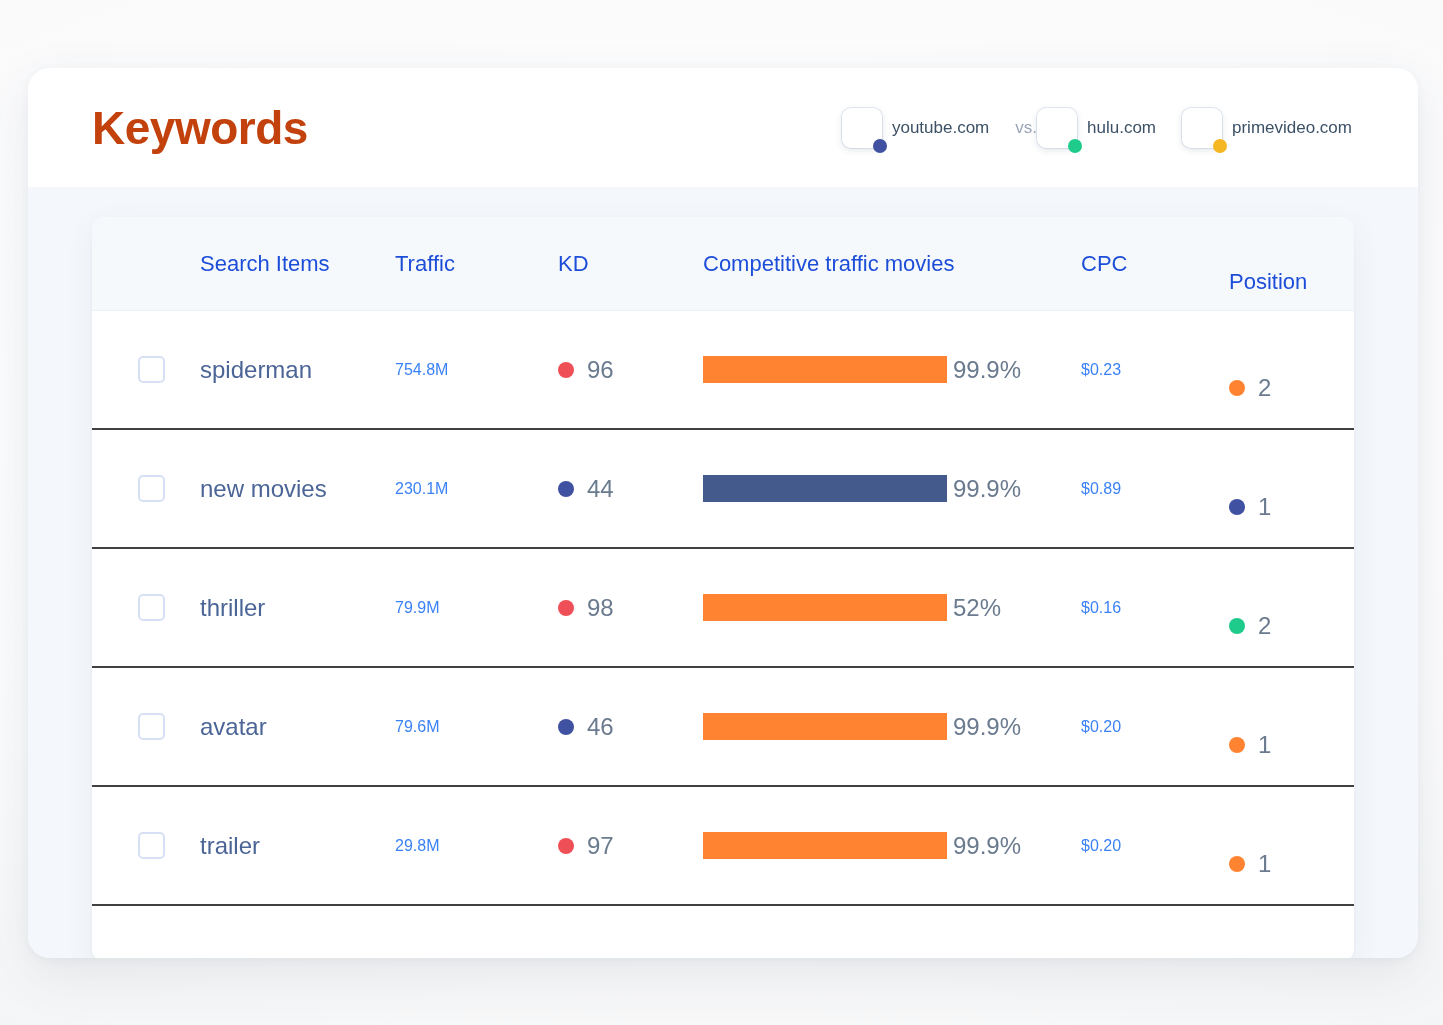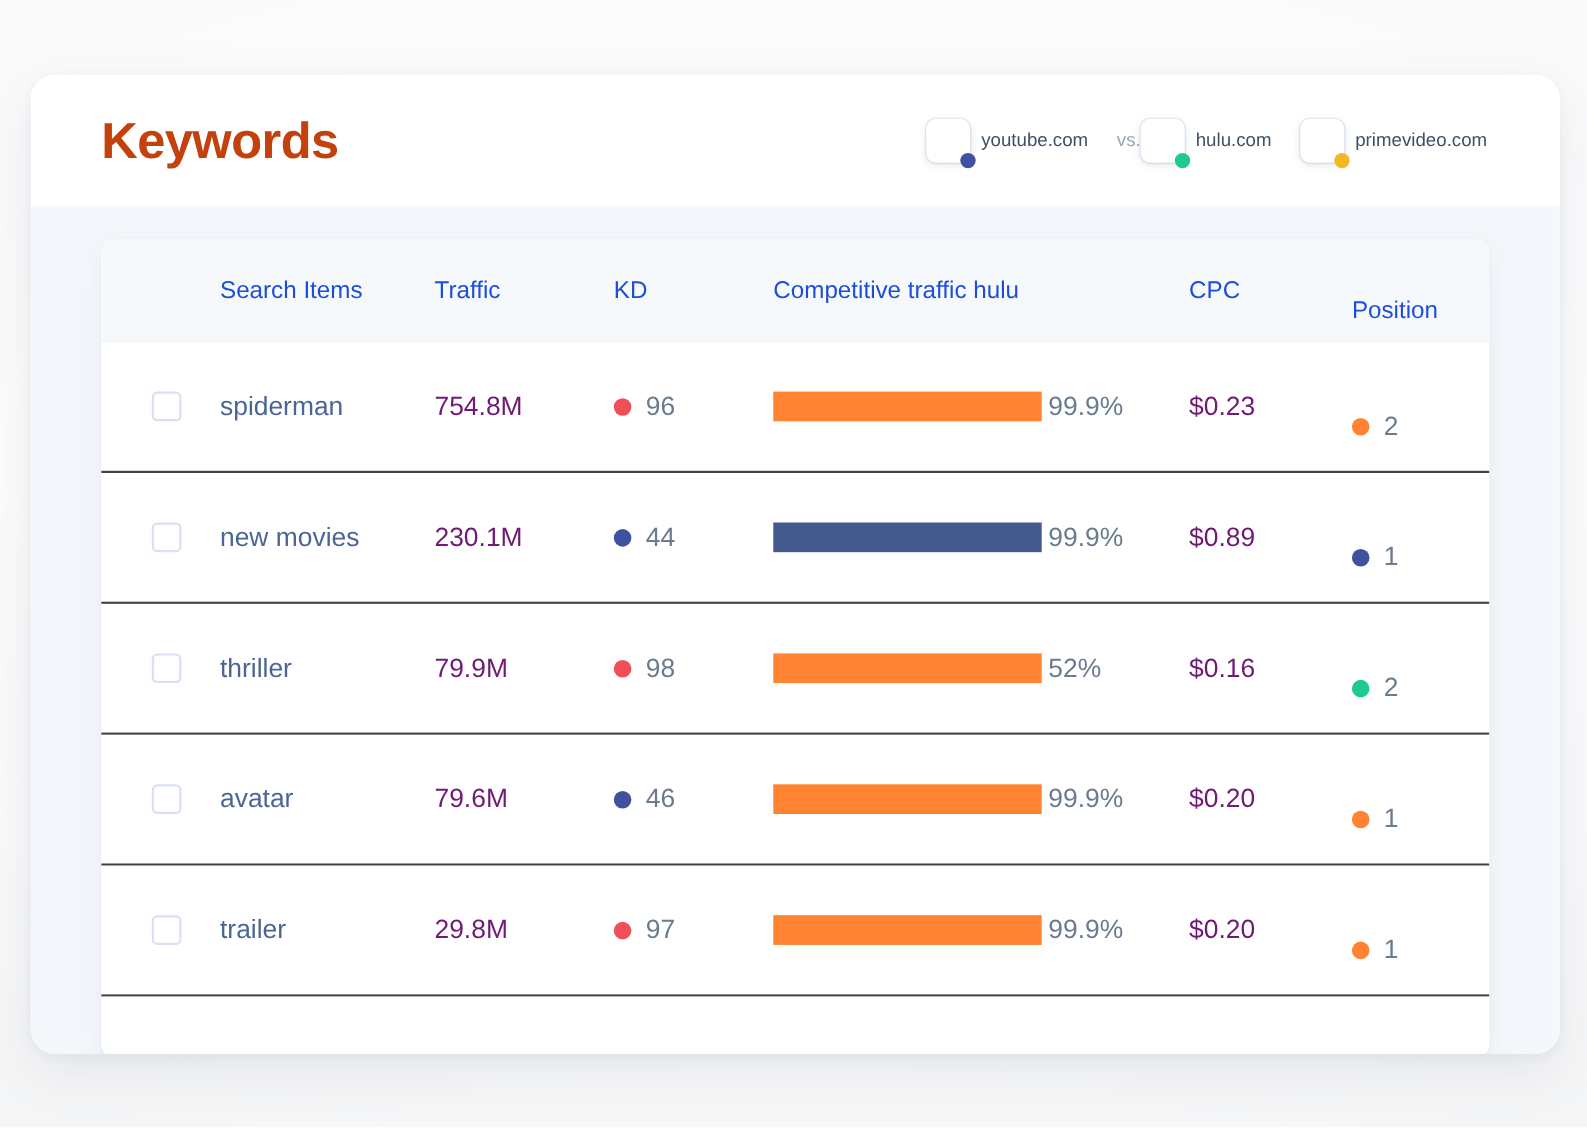--- a/index.html
+++ b/index.html
@@ -166,22 +166,22 @@
 
   .kw-name {
     font-size: 24px;
     color: #4b6597;
     white-space: nowrap;
     cursor: pointer;
   }
 
   .traffic-val,
   .cpc-val {
-    font-size: 24px;
-    color: #701a75;
+    font-size: 16px;
+    color: #3b82f6;
     white-space: nowrap;
   }
 
   .dot-val {
     display: flex;
     align-items: center;
     gap: 13px;
   }
 
   .dot {
@@ -267,21 +267,21 @@
   </div>
 
   <div class="app-body">
     <div class="table-card">
 
       <div class="table-head">
         <div class="cell col-check"></div>
         <div class="cell col-search">Search Items</div>
         <div class="cell col-traffic">Traffic</div>
         <div class="cell col-kd">KD</div>
-        <div class="cell col-share">Competitive traffic hulu</div>
+        <div class="cell col-share">Competitive traffic movies</div>
         <div class="cell col-cpc">CPC</div>
         <div class="cell col-pos">Position</div>
       </div>
 
       <div class="table-row">
         <div class="col-check">
           <div class="checkbox"></div>
         </div>
         <div class="col-search">
           <span class="kw-name">spiderman</span>

